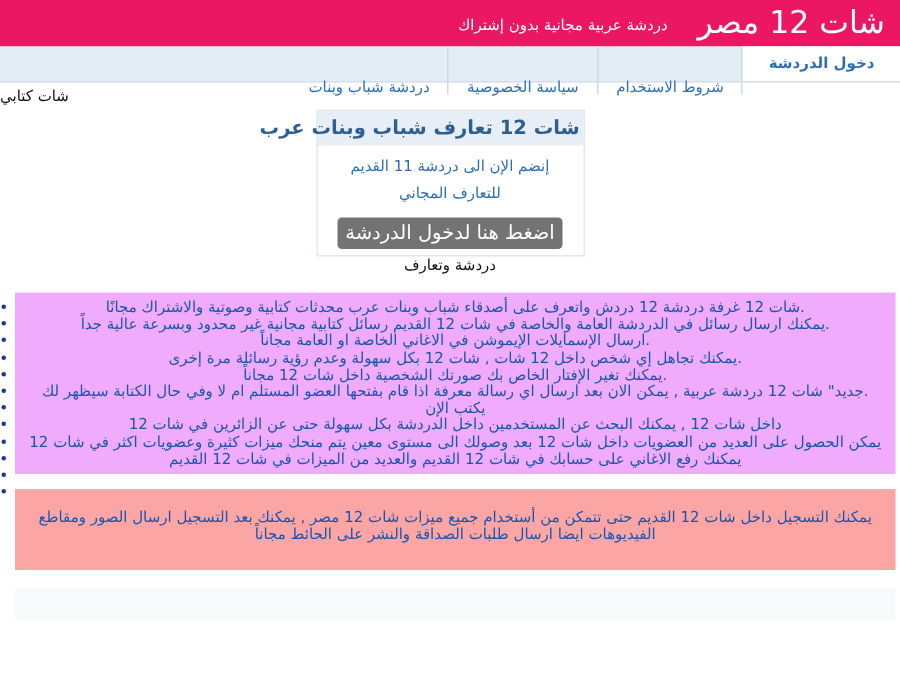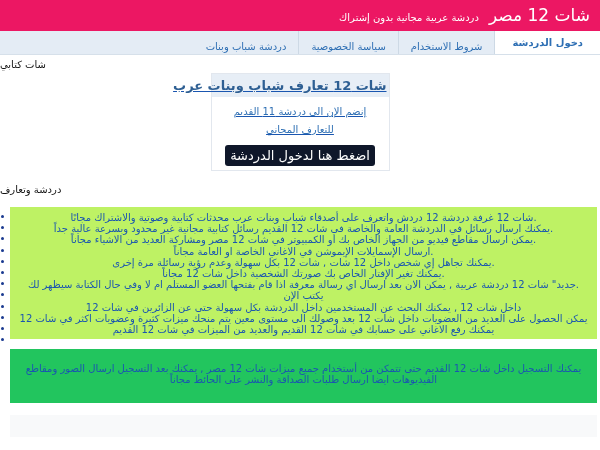--- a/index.html
+++ b/index.html
@@ -3,73 +3,72 @@
 <meta charset="utf-8">
 <style>
   * { box-sizing: border-box; margin: 0; padding: 0; }
   html, body { width: 600px; height: 450px; overflow: hidden; background: #ffffff; }
   body { font-family: "DejaVu Sans", sans-serif; direction: rtl; color: #1a56b0; }
 
   .header {
     height: 31px; background: #ec1763; display: flex; align-items: center;
     padding: 0 10px; color: #ffffff; width: 600px;
   }
-  .header .title { font-size: 17px; font-weight: normal; margin-left: 10px; line-height: 31px; }
+  .header .title { font-size: 21px; font-weight: normal; margin-left: 20px; line-height: 31px; }
   .header .subtitle { font-size: 10px; line-height: 31px; margin-top: 3px; }
 
   .nav {
     height: 24px; background: #e4ecf5; display: flex; align-items: stretch;
     padding-right: 0; width: 600px; border-bottom: 1px solid #d6e0ea;
   }
   .nav .nav-item {
-    font-size: 10px; color: #2e6fb4; padding: 4px 12px; line-height: 24px;
+    font-size: 10px; color: #2e6fb4; padding: 16px 12px; line-height: 24px;
     border-left: 1px solid #cdd9e5; cursor: pointer; white-space: nowrap;
   }
   .nav .nav-item.first { background: #ffffff; padding: 0 17px; margin-right: 0; border-left: none; font-weight: bold; }
   .nav .nav-item.second { margin-right: 0; border-right: 1px solid #cdd9e5; text-align: right; }
   .nav .nav-item.last { border-left: none; }
 
   .chat-caption { text-align: left; font-size: 10px; color: #111; margin-top: 4px; height: 12px; line-height: 12px; }
 
   .promo-box {
     width: 179px; margin: 2px auto 0; border: 1px solid #e2e7ee; background: #ffffff;
     text-align: center;
-    text-decoration: underline;
   }
   .promo-box .promo-title {
     background: #e7eef6; color: #2e5f93; font-size: 13px; font-weight: bold;
     padding: 3px 2px; line-height: 17px; white-space: nowrap;
   }
   .promo-box .promo-text {
     color: #2e6fb4; font-size: 10px; line-height: 18px; padding: 6px 10px 2px;
   }
   .promo-box .promo-btn {
-    display: inline-block; background: #0f172a; color: #ffffff; font-size: 13px;
+    display: inline-block; background: #737373; color: #ffffff; font-size: 13px;
     padding: 1px 5px; border-radius: 3px; margin: 4px 0 4px; line-height: 19px; cursor: pointer;
   }
 
-  .section-title { text-align: left; font-size: 10px; color: #111; margin-top: 12px; height: 14px; line-height: 14px; }
+  .section-title { text-align: center; font-size: 10px; color: #111; margin-top: 0; height: 14px; line-height: 14px; }
 
   .features-box {
     margin: 10px 3px 0 0; width: 587px; margin-right: 3px; margin-left: 10px;
-    background: #bef264; padding: 5px 8px 4px 8px; position: relative;
+    background: #f0abfc; padding: 5px 8px 4px 8px; position: relative;
   }
   .features-box ul { list-style: none; }
   .features-box li {
     font-size: 10px; line-height: 11.2px; text-align: center; color: #1a56b0; position: relative;
   }
   .bullet-col {
     position: absolute; left: -10px; top: 8px; width: 4px;
   }
   .bullet-col span {
     display: block; width: 3px; height: 3px; background: #1a3a90; border-radius: 50%; margin-bottom: 8.2px;
   }
 
   .register-box {
-    margin: 10px 10px 0 3px; width: 587px; background: #22c55e; padding: 14px 10px 18px;
+    margin: 10px 10px 0 3px; width: 587px; background: #fca5a5; padding: 14px 10px 18px;
     text-align: center; font-size: 10px; line-height: 11px; color: #1a56b0; margin-right: 3px; margin-left: 10px;
   }
   .about-box {
     margin: 12px 10px 0 3px; width: 587px; background: #f8f9fa; padding: 10px 8px 12px;
     text-align: center; font-size: 10px; line-height: 11px; color: #1a56b0; margin-right: 3px; margin-left: 10px;
   }
 </style>
 </head>
 <body>
 
@@ -106,21 +105,20 @@
     <span></span>
     <span></span>
     <span></span>
     <span></span>
     <span></span>
     <span></span>
   </div>
   <ul>
     <li>.شات 12 غرفة دردشة 12 دردش واتعرف على أصدقاء شباب وبنات عرب محدثات كتابية وصوتية والاشتراك مجانًا</li>
     <li>.يمكنك ارسال رسائل في الدردشة العامة والخاصة في شات 12 القديم رسائل كتابية مجانية غير محدود وبسرعة عالية جداً</li>
-    <li>.يمكن ارسال مقاطع فيديو من الجهاز الخاص بك او الكمبيوتر في شات 12 مصر ومشاركة العديد من الاشياء مجاناً</li>
     <li>.ارسال الإسمايلات الإيموشن في الاغاني الخاصة او العامة مجاناً</li>
     <li>.يمكنك تجاهل إي شخص داخل 12 شات , شات 12 بكل سهولة وعدم رؤية رسائلة مرة إخرى</li>
     <li>.يمكنك تغير الإفتار الخاص بك صورتك الشخصية داخل شات 12 مجاناً</li>
     <li>.جديد" شات 12 دردشة عربية , يمكن الان بعد ارسال اي رسالة معرفة اذا قام بفتحها العضو المستلم ام لا وفي حال الكتابة سيظهر لك يكتب الإن</li>
     <li>داخل شات 12 , يمكنك البحث عن المستخدمين داخل الدردشة بكل سهولة حتى عن الزائرين في شات 12</li>
     <li>يمكن الحصول على العديد من العضويات داخل شات 12 بعد وصولك الى مستوى معين يتم منحك ميزات كثيرة وعضويات اكثر في شات 12</li>
     <li>يمكنك رفع الاغاني على حسابك في شات 12 القديم والعديد من الميزات في شات 12 القديم</li>
   </ul>
 </div>
 

